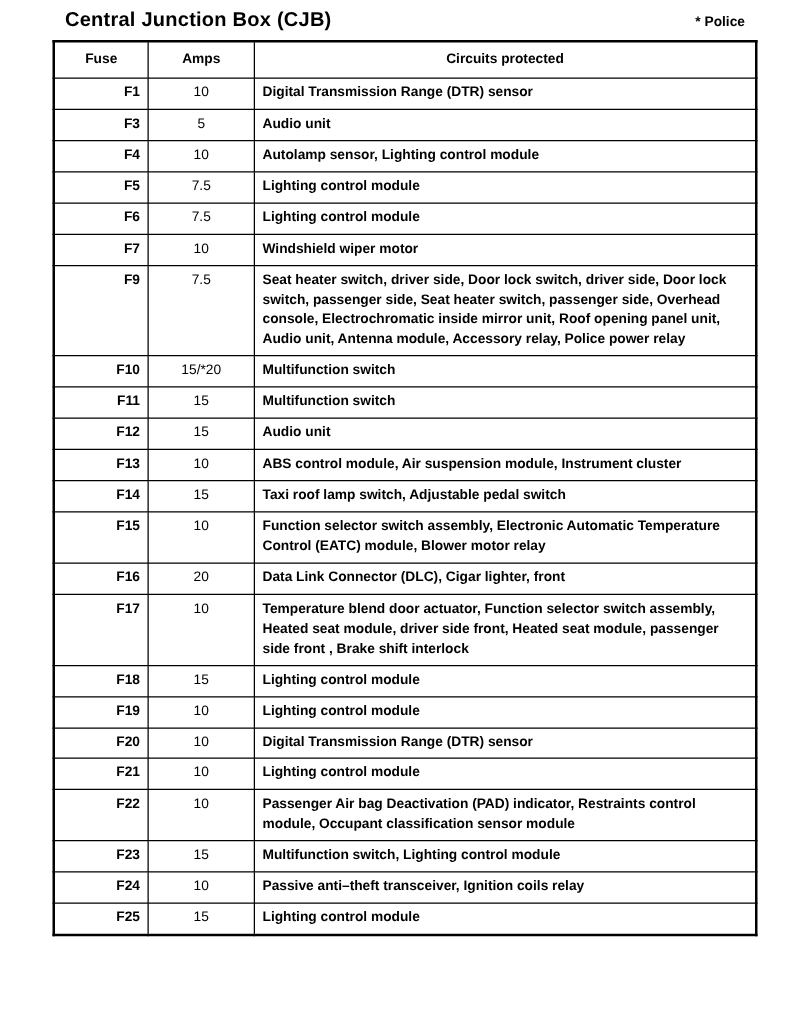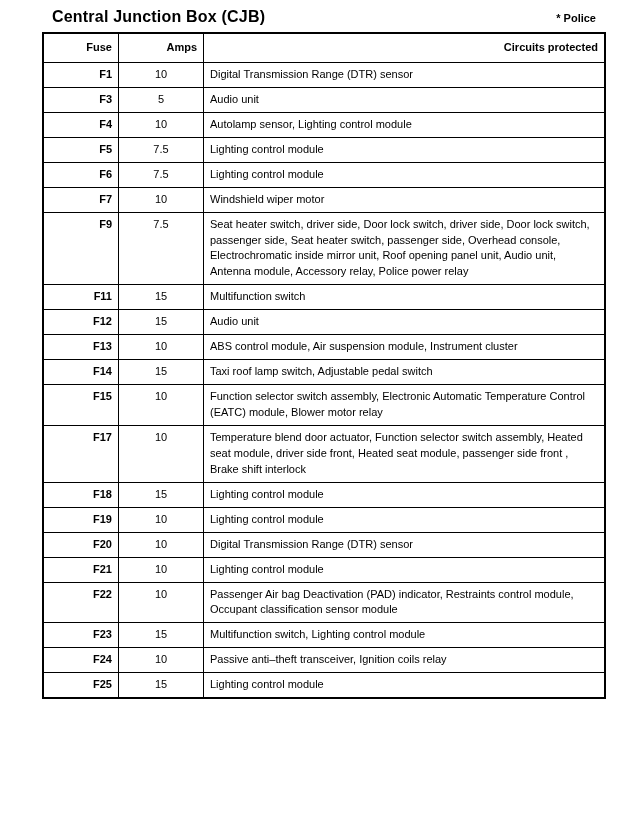--- a/index.html
+++ b/index.html
@@ -40,39 +40,40 @@
   table.fuse-table th,
   table.fuse-table td {
     border: 1px solid #000;
     font-size: 11px;
     padding: 4px 6px;
     vertical-align: top;
     line-height: 1.45;
   }
   table.fuse-table th {
     font-weight: bold;
-    text-align: right;
+    text-align: center;
     padding-top: 6px;
     padding-bottom: 6px;
   }
   th.col-fuse, th.col-amps {
     text-align: center;
   }
   td.cell-fuse {
     width: 62px;
     text-align: right;
     font-weight: bold;
   }
   td.cell-amps {
     width: 72px;
     text-align: center;
     margin-top: 41px;
   }
   td.cell-circuits {
     text-align: left;
+    font-weight: bold;
   }
 </style>
 </head>
 <body>
 
 <div class="page">
 
   <div class="title-bar">
     <span class="page-title">Central Junction Box (CJB)</span>
     <span class="page-note">* Police</span>
@@ -124,20 +125,25 @@
       <td class="cell-circuits">Windshield wiper motor</td>
     </tr>
 
 
     <tr>
       <td class="cell-fuse">F9</td>
       <td class="cell-amps">7.5</td>
       <td class="cell-circuits">Seat heater switch, driver side, Door lock switch, driver side, Door lock switch, passenger side, Seat heater switch, passenger side, Overhead console, Electrochromatic inside mirror unit, Roof opening panel unit, Audio unit, Antenna module, Accessory relay, Police power relay</td>
     </tr>
 
+    <tr>
+      <td class="cell-fuse">F10</td>
+      <td class="cell-amps">15/*20</td>
+      <td class="cell-circuits">Multifunction switch</td>
+    </tr>
 
     <tr>
       <td class="cell-fuse">F11</td>
       <td class="cell-amps">15</td>
       <td class="cell-circuits">Multifunction switch</td>
     </tr>
 
     <tr>
       <td class="cell-fuse">F12</td>
       <td class="cell-amps">15</td>
@@ -155,20 +161,25 @@
       <td class="cell-amps">15</td>
       <td class="cell-circuits">Taxi roof lamp switch, Adjustable pedal switch</td>
     </tr>
 
     <tr>
       <td class="cell-fuse">F15</td>
       <td class="cell-amps">10</td>
       <td class="cell-circuits">Function selector switch assembly, Electronic Automatic Temperature Control (EATC) module, Blower motor relay</td>
     </tr>
 
+    <tr>
+      <td class="cell-fuse">F16</td>
+      <td class="cell-amps">20</td>
+      <td class="cell-circuits">Data Link Connector (DLC), Cigar lighter, front</td>
+    </tr>
 
     <tr>
       <td class="cell-fuse">F17</td>
       <td class="cell-amps">10</td>
       <td class="cell-circuits">Temperature blend door actuator, Function selector switch assembly, Heated seat module, driver side front, Heated seat module, passenger side front , Brake shift interlock</td>
     </tr>
 
     <tr>
       <td class="cell-fuse">F18</td>
       <td class="cell-amps">15</td>

